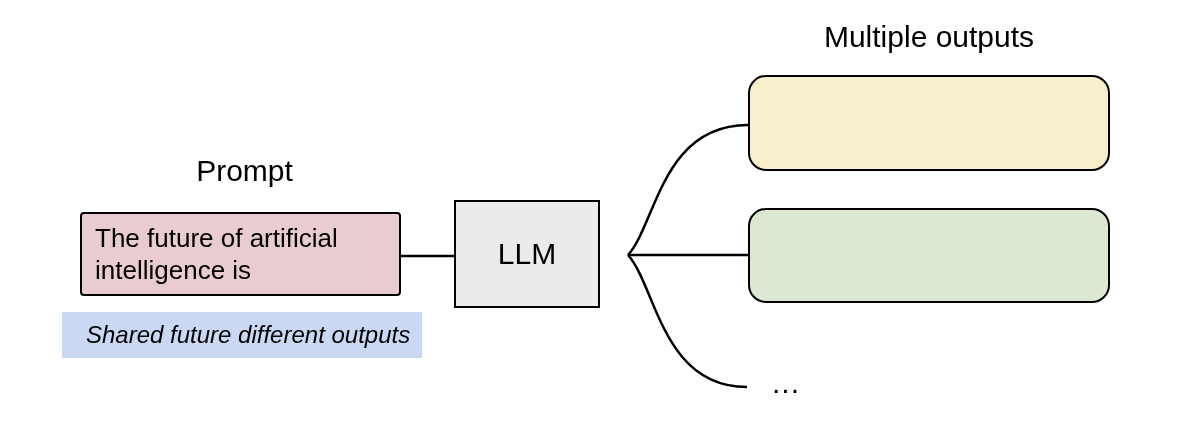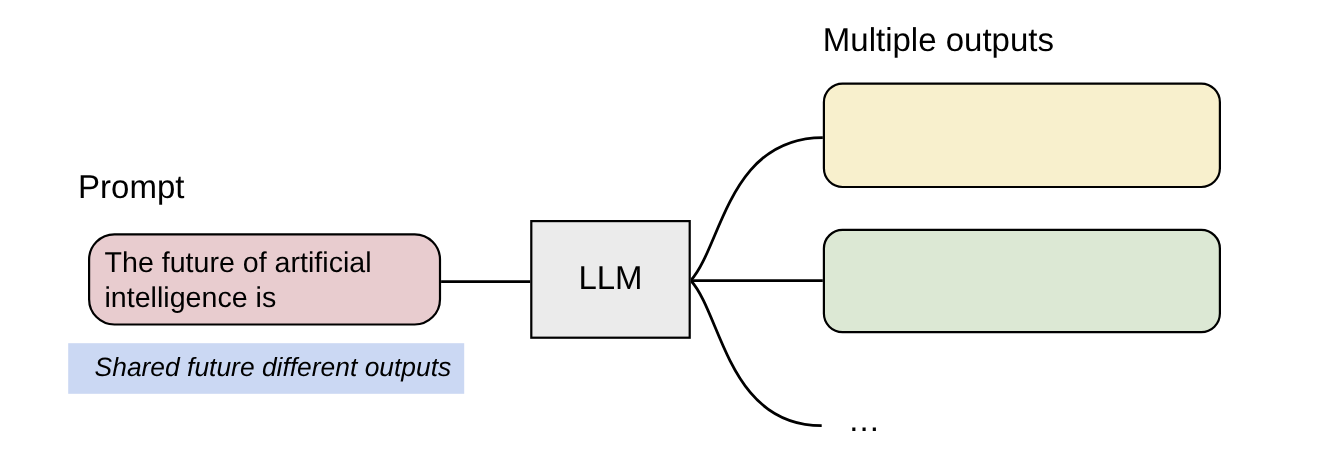--- a/index.html
+++ b/index.html
@@ -18,55 +18,55 @@
   }
   .connector-layer {
     position: absolute;
     left: 0;
     top: 0;
     width: 1200px;
     height: 426px;
   }
   .label {
     position: absolute;
-    text-align: left;
+    text-align: center;
     font-size: 30px;
     line-height: 34px;
     color: #000000;
     white-space: nowrap;
   }
   .prompt-title {
-    left: 71px;
+    left: 84px;
     top: 154px;
     width: 321px;
   }
   .outputs-title {
     left: 748px;
     top: 20px;
     width: 362px;
   }
   .box {
     position: absolute;
     border: 2.5px solid #000000;
     box-sizing: border-box;
   }
   .prompt-box {
     left: 80px;
     top: 212px;
     width: 321px;
     height: 84px;
-    border-radius: 24px;
+    border-radius: 4px;
     font-size: 26px;
     line-height: 32px;
     padding: 8px 20px 8px 13px;
     display: flex;
     align-items: center;
   }
   .llm-box {
-    left: 482px;
+    left: 454px;
     top: 200px;
     width: 146px;
     height: 108px;
     border-radius: 0;
     display: flex;
     align-items: center;
     justify-content: center;
     font-size: 30px;
   }
   .output-box-1 {

